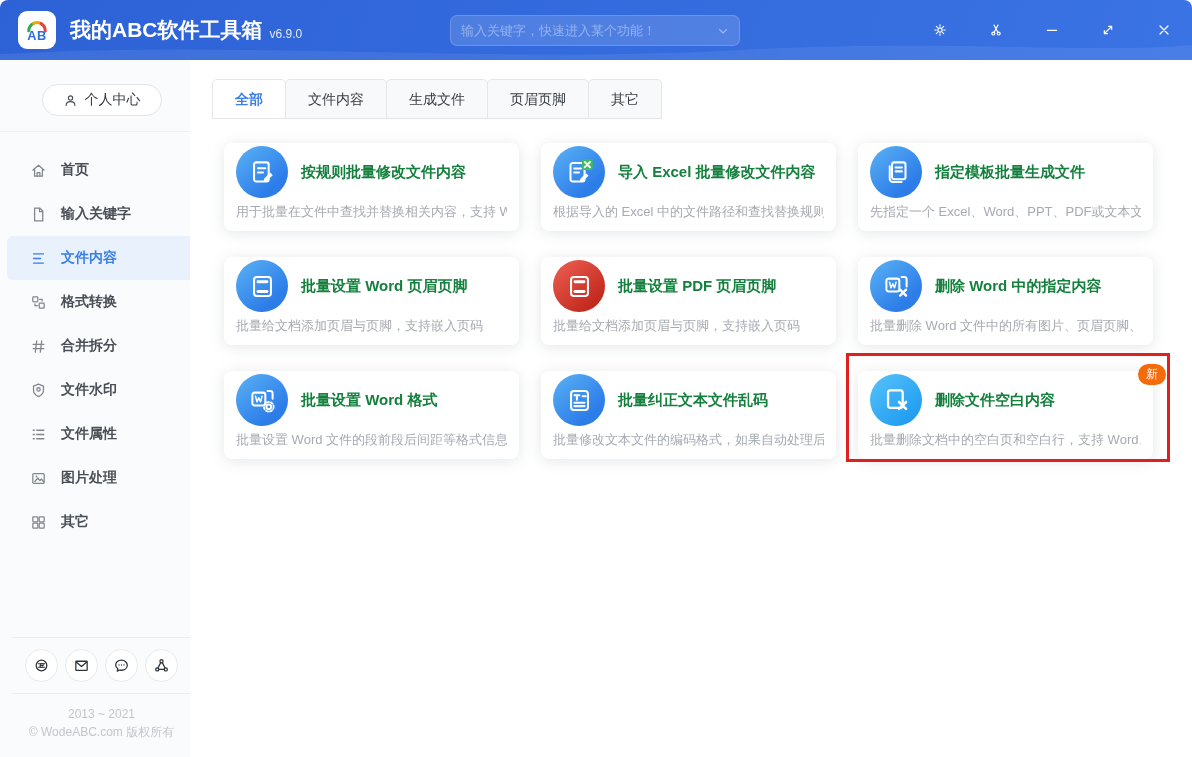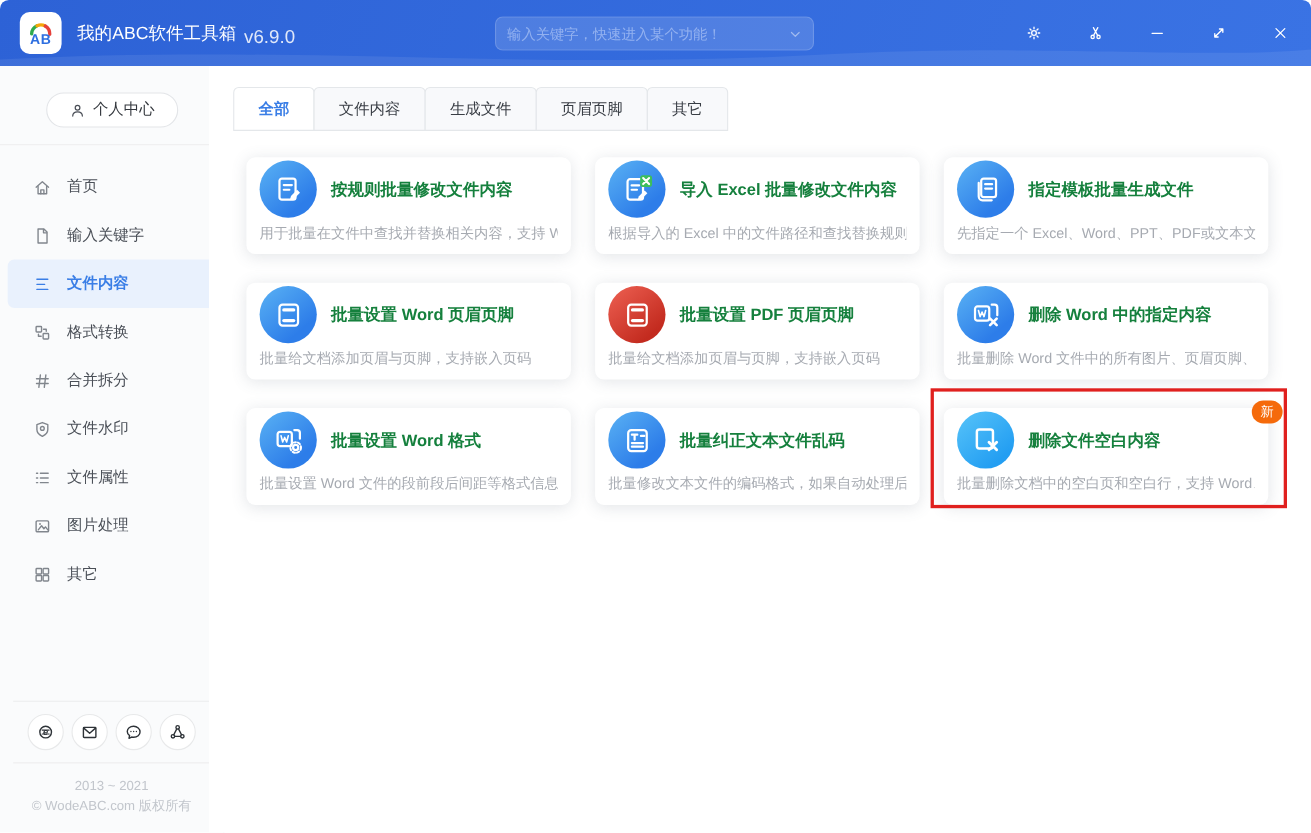--- a/index.html
+++ b/index.html
@@ -6,22 +6,22 @@
   html,body { overflow:hidden; background:#fff; }
   body { font-family:"Liberation Sans","DejaVu Sans",sans-serif; }
   .app { position:relative; width:1192px; height:757px; background:#fff; overflow:hidden; border-radius:8px 8px 0 0; }
 
   
   .header { position:absolute; top:0; left:0; width:100%; height:60px;
     background:linear-gradient(110deg,#2d62d6,#3a73e4); display:flex; align-items:center; z-index:3; }
   .wave { position:absolute; left:0; bottom:0; width:100%; height:60px; pointer-events:none; }
   .logo { width:38px; height:38px; background:#fff; border-radius:9px; margin-left:18px;
     display:flex; align-items:center; justify-content:center; flex:none; z-index:2; }
-  .app-title { color:#fff; font-size:16px; font-weight:normal; margin-left:14px; z-index:2; }
-  .version { color:rgba(255,255,255,.85); font-size:17px; margin-left:7px; margin-top:7px; z-index:2; }
+  .app-title { color:#fff; font-size:21px; font-weight:bold; margin-left:14px; z-index:2; }
+  .version { color:rgba(255,255,255,.85); font-size:12px; margin-left:7px; margin-top:7px; z-index:2; }
   .search { position:absolute; left:450px; top:15px; width:290px; height:31px;
     background:rgba(255,255,255,.14); border:1px solid rgba(255,255,255,.16); border-radius:7px;
     display:flex; align-items:center; padding:0 10px; z-index:2; }
   .search input { flex:1; background:transparent; border:none; outline:none; color:#e4ecff; font-size:13px; }
   .search input::placeholder { color:rgba(214,227,255,.5); }
   .chevron { display:flex; color:rgba(255,255,255,.45); }
   .chevron svg { width:12px; height:12px; }
   .win-icons { position:absolute; right:0; top:0; height:60px; display:flex; z-index:2; }
   .win-btn { width:56px; height:60px; display:flex; align-items:center; justify-content:center; color:#fff; cursor:pointer; }
   .win-btn svg { width:16px; height:16px; }
@@ -30,21 +30,21 @@
   .sidebar { position:absolute; top:60px; left:0; width:204px; bottom:0;
     background:#fafbfc; border-right:1px solid #ededee; }
   .profile { margin:24px auto 0; width:120px; height:32px; border:1px solid #e3e5e8; border-radius:17px;
     background:#fff; display:flex; align-items:center; justify-content:center; gap:7px;
     color:#33373d; font-size:14px; cursor:pointer; }
   .profile-ic { display:flex; color:#4a4f57; }
   .profile-ic svg { width:15px; height:15px; }
   .side-div { height:1px; background:#efeff0; margin-top:15px; }
   .nav { margin-top:16px; }
   .nav-item { height:44px; display:flex; align-items:center; padding-left:30px; gap:14px;
-    color:#4a4f57; font-size:14px; cursor:pointer; }
+    color:#4a4f57; font-size:14px; cursor:pointer;font-weight:bold; }
   .nav-ic { display:flex; color:#81868d; }
   .nav-ic svg { width:17px; height:17px; }
   .nav-item.active { background:#e9f1fd; border-radius:6px; margin:0 7px; padding-left:23px;
     color:#3a7ee6; font-weight:bold; }
   .nav-item.active .nav-ic { color:#3a7ee6; }
   .side-footer { position:absolute; bottom:0; left:0; right:0; }
   .footer-div { height:1px; background:#ededee; margin:0 12px; }
   .socials { display:flex; justify-content:center; gap:7px; padding:11px 0; }
   .social { width:33px; height:33px; border:1px solid #e8e9ea; border-radius:50%; background:#fff;
     display:flex; align-items:center; justify-content:center; color:#2e3338; cursor:pointer; }

